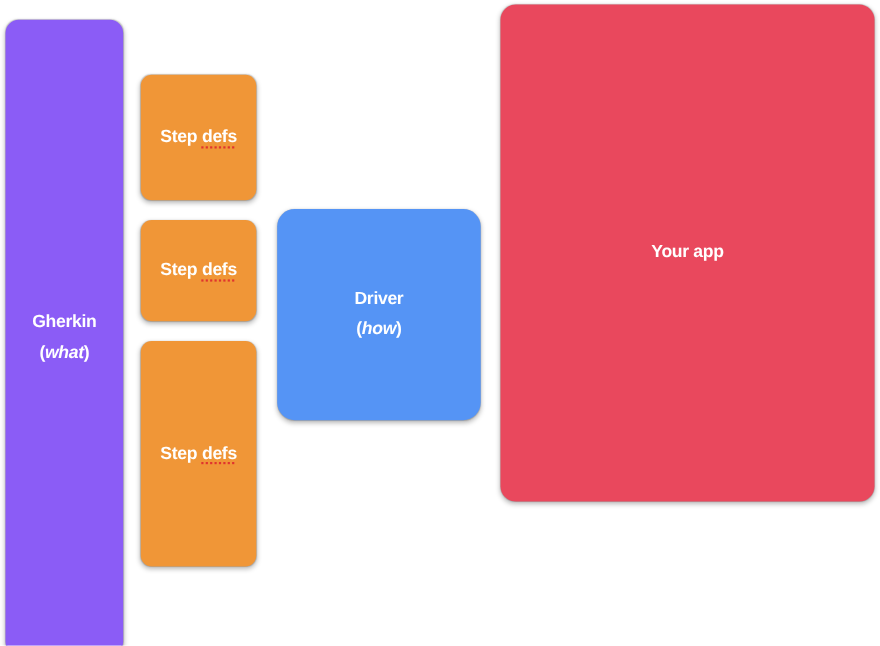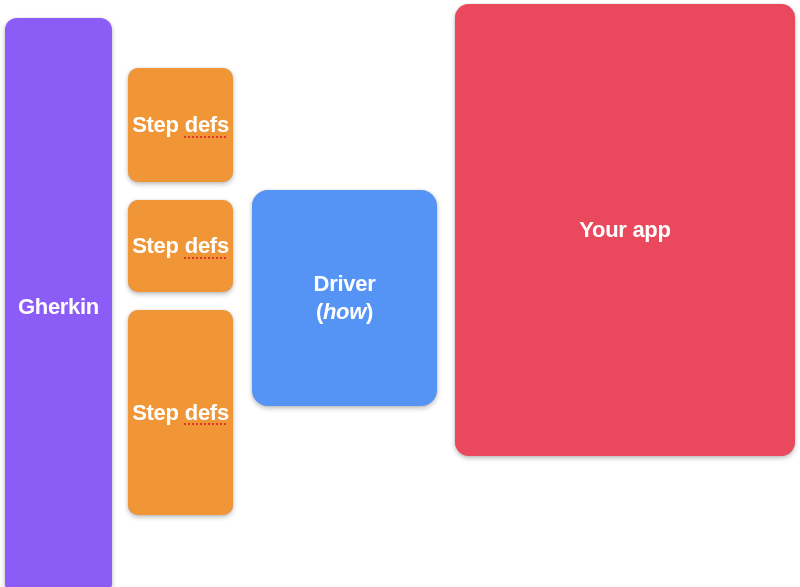--- a/index.html
+++ b/index.html
@@ -16,49 +16,50 @@
     font-family: "Liberation Sans", sans-serif;
   }
   .box {
     position: absolute;
     display: flex;
     align-items: center;
     justify-content: center;
     text-align: center;
     color: #ffffff;
     font-weight: bold;
-    font-size: 22px;
+    font-size: 16px;
     line-height: 28px;
     letter-spacing: -0.3px;
     box-shadow: 0 2px 5px rgba(0,0,0,0.28), 0 0 1px rgba(0,0,0,0.18);
   }
   .box-gherkin   { left: 5px;   top: 2px;   width: 107px; height: 577px; border-radius: 12px; }
   .box-stepdefs1 { left: 128px; top: 68px;  width: 105px; height: 114px; border-radius: 10px; }
   .box-stepdefs2 { left: 128px; top: 200px; width: 105px; height: 92px;  border-radius: 10px; }
   .box-stepdefs3 { left: 128px; top: 310px; width: 105px; height: 205px; border-radius: 10px; }
-  .box-driver    { left: 252px; top: 190px; width: 185px; height: 216px; border-radius: 16px; }
+  .box-driver    { left: 252px; top: 190px; width: 185px; height: 192px; border-radius: 16px; }
   .box-yourapp   { left: 455px; top: 4px;   width: 340px; height: 452px; border-radius: 14px; }
   .label { display: block; }
   .label i { font-style: italic; }
   .squiggle {
     text-decoration-line: underline;
     text-decoration-style: dotted;
     text-decoration-thickness: 2px;
     text-underline-offset: 4px;
     margin-left: 0.28em;
   }
 </style>
 </head>
 <body>
 
 <div class="canvas">
 
   <div class="box box-gherkin" style="background-color: #8b5cf6; margin-top: 16px;">
     <div class="label">
       <div>Gherkin</div>
+      <div><span>(</span><i>what</i><span>)</span></div>
     </div>
   </div>
 
   <div class="box box-stepdefs1" style="background-color: rgb(240, 150, 55);">
     <div class="label"><span>Step</span><span class="squiggle" style="text-decoration-color: rgb(224, 52, 46);">defs</span></div>
   </div>
 
   <div class="box box-stepdefs2" style="background-color: rgb(240, 150, 55);">
     <div class="label"><span>Step</span><span class="squiggle" style="text-decoration-color: rgb(224, 52, 46);">defs</span></div>
   </div>

